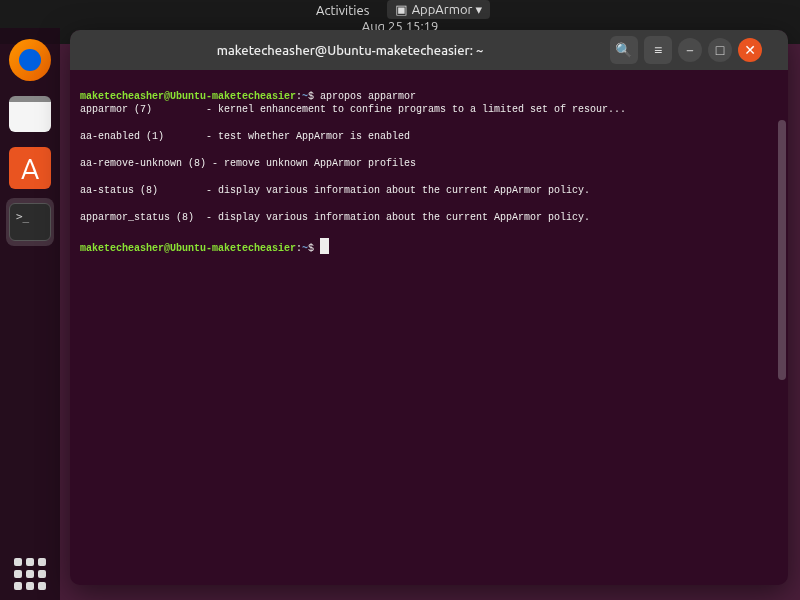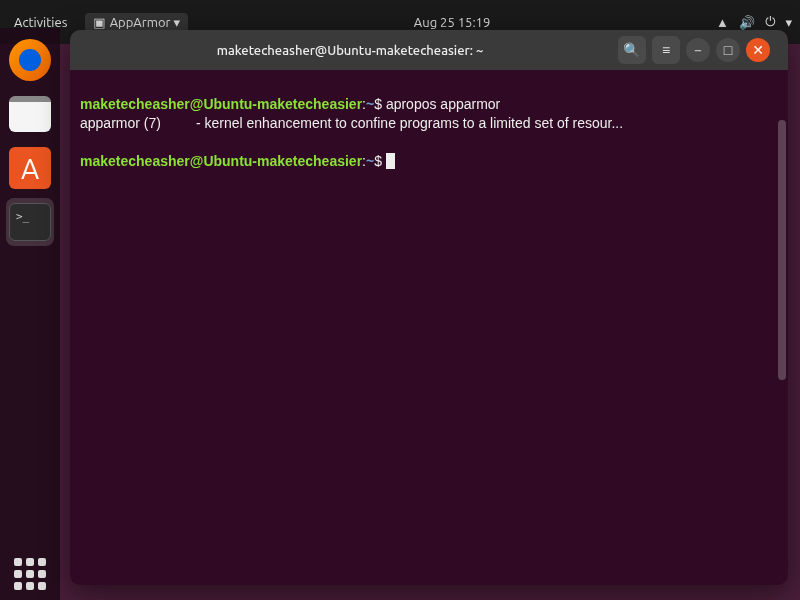--- a/index.html
+++ b/index.html
@@ -12,20 +12,21 @@
       position: relative;
     }
     .topbar {
       height: 44px;
       background: #1a1a1a;
       color: #ddd;
       display: flex;
       align-items: center;
       font-size: 13px;
       padding: 0 8px;
+      flex-direction: column;
     }
     .topbar-left { display: flex; align-items: center; gap: 12px; }
     .topbar-center { flex: 1; text-align: center; }
     .topbar-right { display: flex; align-items: center; gap: 10px; }
     .topbar-item { cursor: pointer; padding: 2px 6px; }
     .terminal-menu {
       display: flex;
       align-items: center;
       gap: 4px;
       background: #333;
@@ -88,21 +89,21 @@
       box-shadow: 0 8px 30px rgba(0,0,0,0.5);
       display: flex;
       flex-direction: column;
       overflow: hidden;
     }
     .titlebar {
       height: 40px;
       background: #3a3a3a;
       display: flex;
       align-items: center;
-      padding: 0 18px;
+      padding: 0 26px;
       gap: 6px;
     }
     .titlebar-title {
       flex: 1;
       text-align: center;
       color: #eee;
       font-size: 13px;
       font-weight: 500;
     }
     .titlebar-btn {
@@ -119,22 +120,22 @@
     }
     .titlebar-btn.round {
       border-radius: 50%;
       width: 24px;
       height: 24px;
     }
     .titlebar-btn.close { background: #e95420; color: white; }
     .terminal-body {
       flex: 1;
       padding: 6px 10px;
-      font-family: Liberation Sans, sans-serif;
-      font-size: 14px;
+      font-family: Liberation Mono, monospace;
+      font-size: 10px;
       line-height: 1.35;
       color: #eeeeec;
       position: relative;
       white-space: pre;
       overflow: hidden;
     }
     .prompt-user { color: #8ae234; font-weight: bold; }
     .prompt-path { color: #729fcf; font-weight: bold; }
     .cursor-block {
       display: inline-block;
@@ -217,16 +218,20 @@
     <div class="titlebar-btn round" title="Maximize">
         <span>□</span>
       </div>
     <div class="titlebar-btn round close" title="Close">
         <span>✕</span>
       </div>
   </div>
   <div class="terminal-body">
 <span class="prompt-user">maketecheasher@Ubuntu-maketecheasier</span><span>:</span><span class="prompt-path">~</span><span>$</span> <span>apropos apparmor</span>
 <div class="out-line">apparmor (7)         - kernel enhancement to confine programs to a limited set of resour...</div>
+<div class="out-line">aa-enabled (1)       - test whether AppArmor is enabled</div>
+<div class="out-line">aa-remove-unknown (8) - remove unknown AppArmor profiles</div>
+<div class="out-line">aa-status (8)        - display various information about the current AppArmor policy.</div>
+<div class="out-line">apparmor_status (8)  - display various information about the current AppArmor policy.</div>
 <span class="prompt-user">maketecheasher@Ubuntu-maketecheasier</span><span>:</span><span class="prompt-path">~</span><span>$</span> <span class="cursor-block"></span>
     <div class="scrollbar"></div>
   </div>
 </div>
 
 </body></html>

